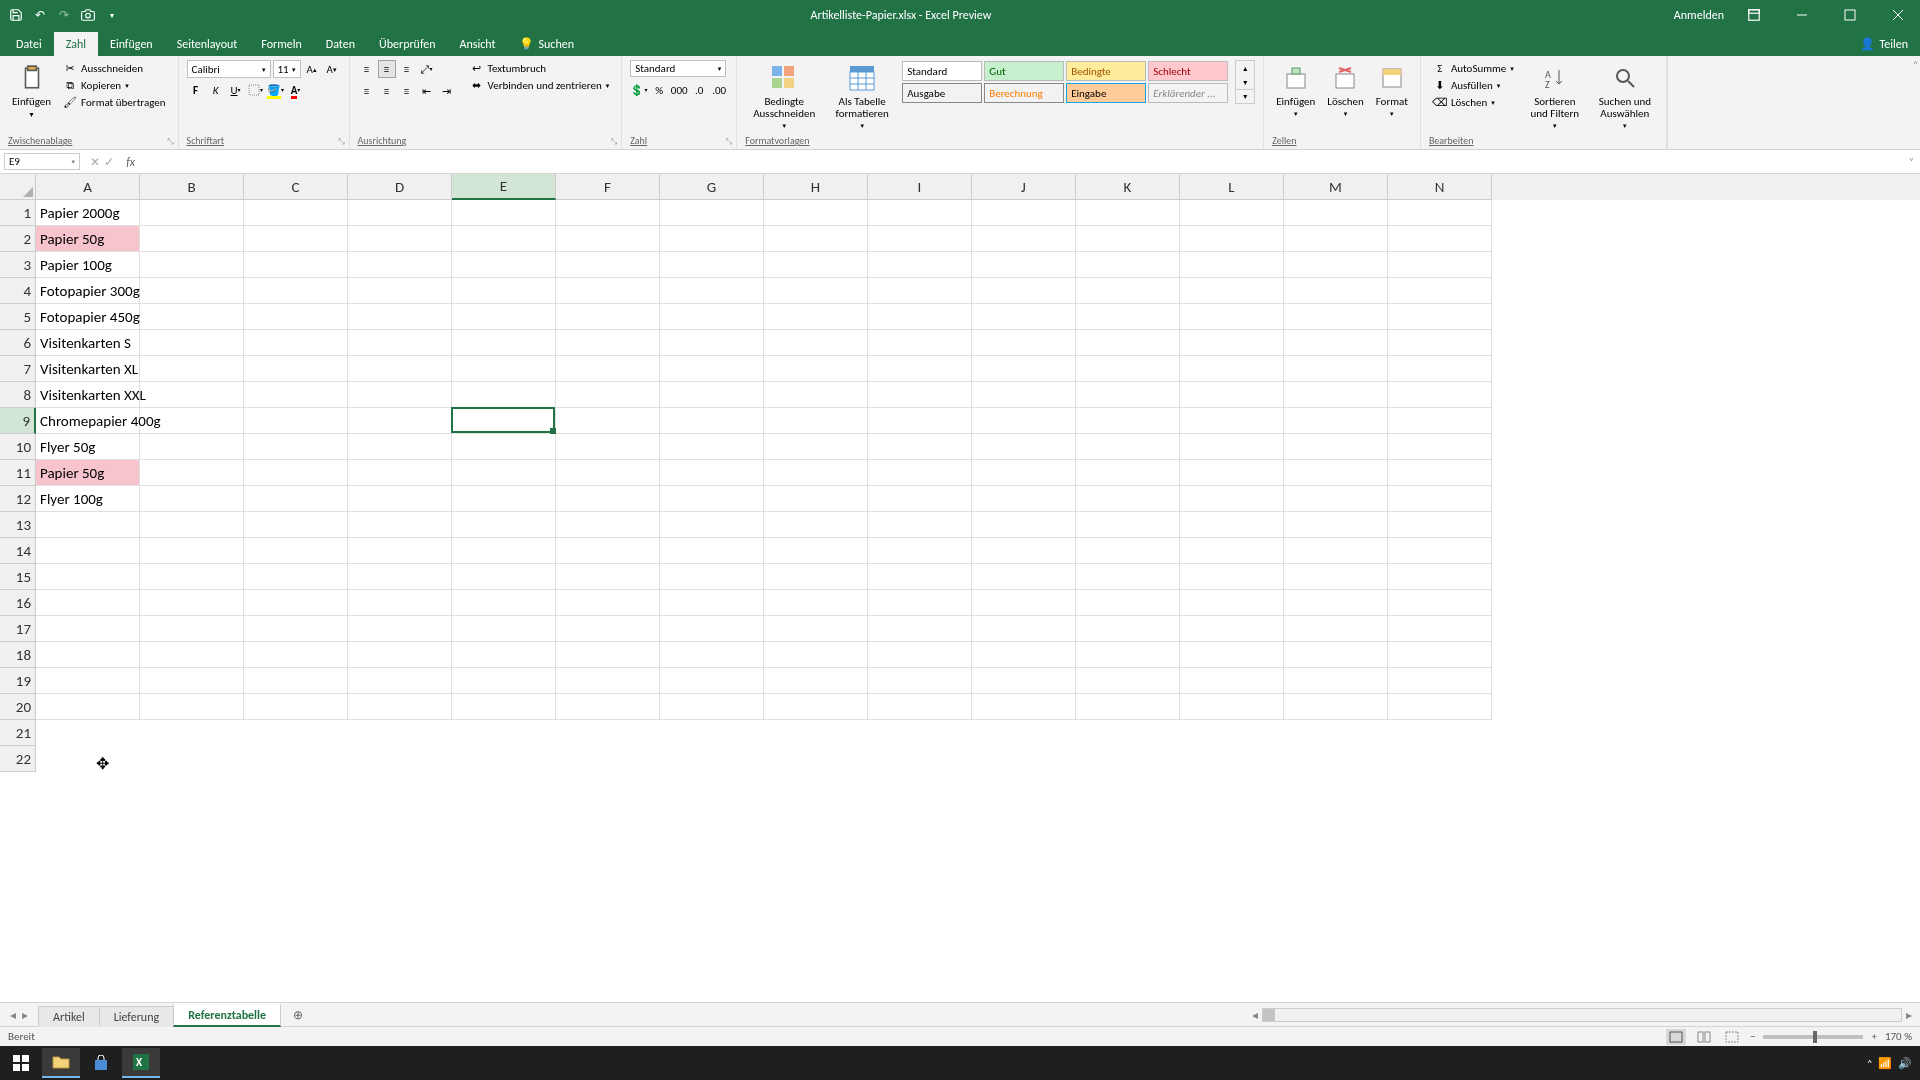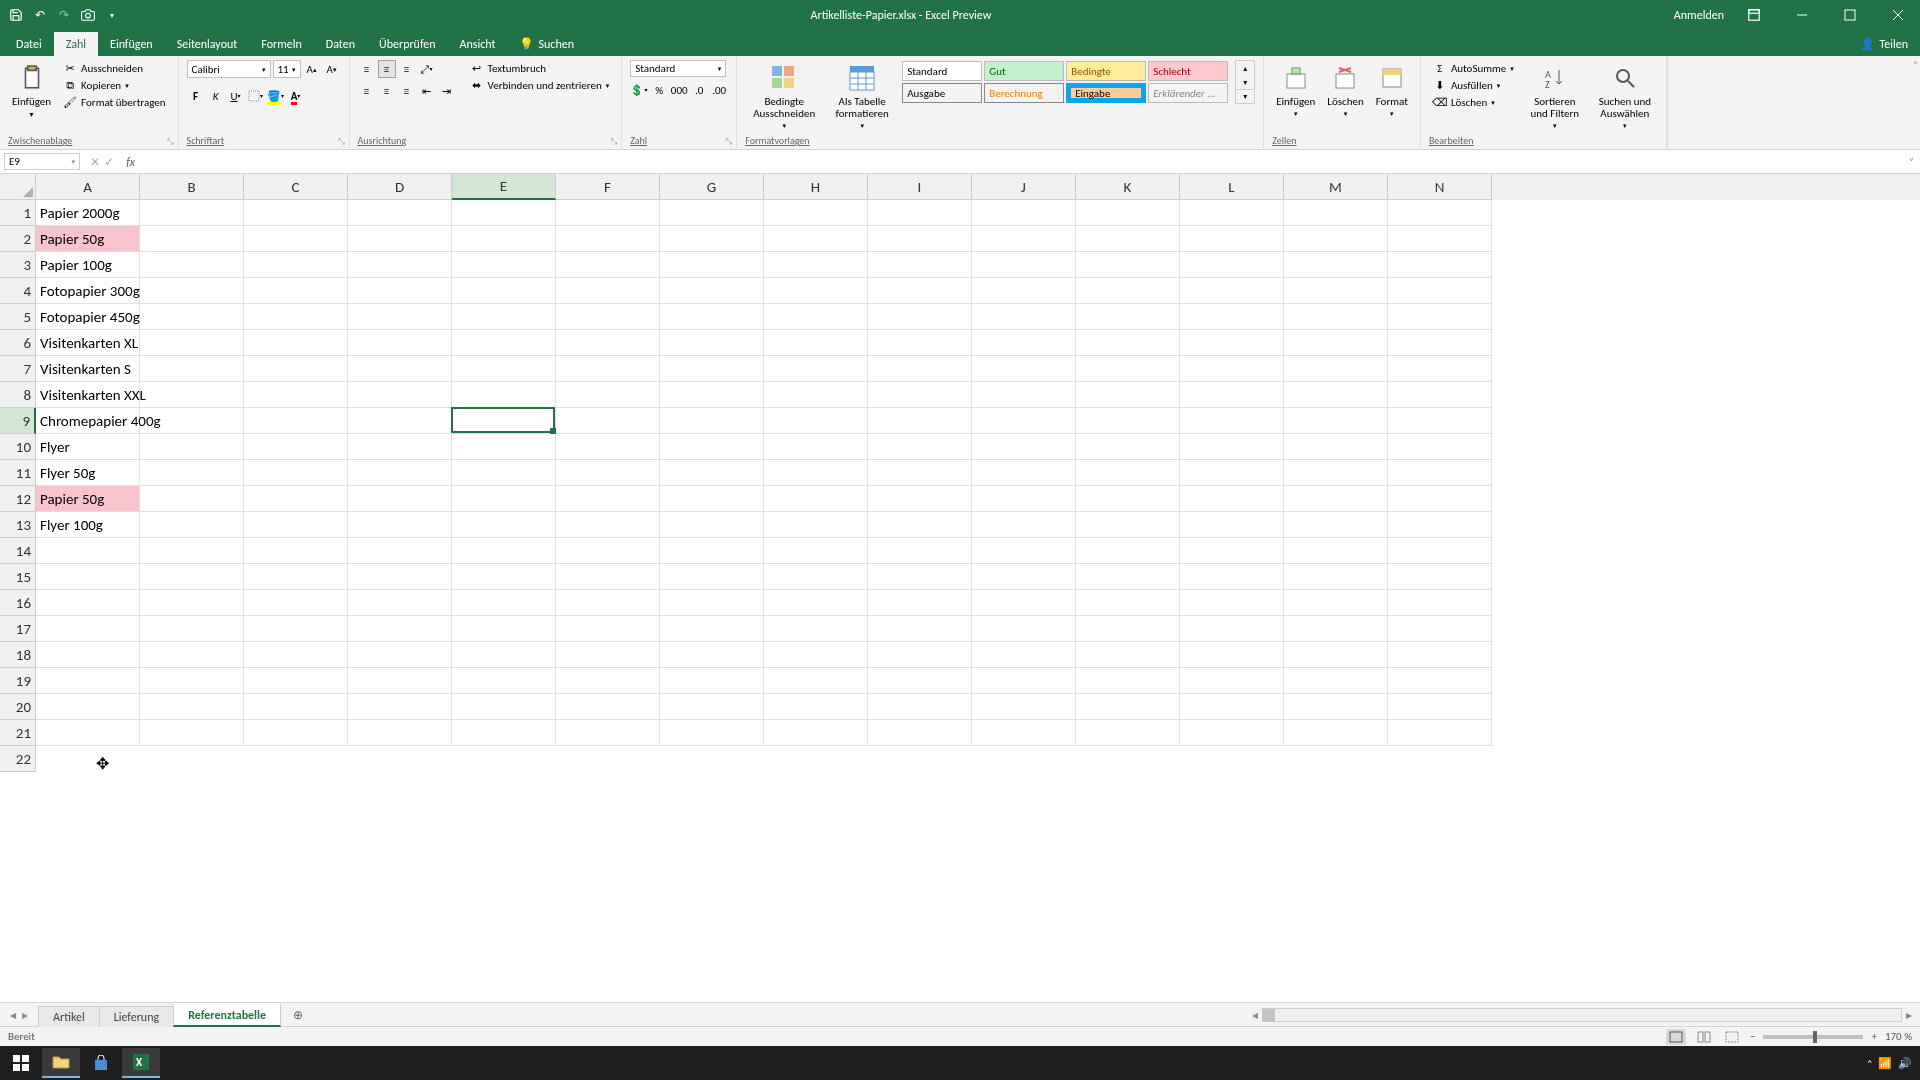--- a/index.html
+++ b/index.html
@@ -189,21 +189,21 @@
         <div class="smallitem">
             <span class="icon">🖌</span>
             <span>Format übertragen</span>
           </div>
       </div>
     </div>
     <div class="glabel"><span>Zwischenablage</span><span class="launcher">⤡</span></div>
   </div>
 
   <div class="ribbon-group">
-    <div class="rg-body" style="flex-direction:column;gap:9px">
+    <div class="rg-body" style="flex-direction:column;gap:3px">
       <div class="btnrow">
         <div class="fontbox">
             <span>Calibri</span>
             <span style="font-size:7px">▾</span>
           </div>
         <div class="sizebox">
             <span>11</span>
             <span style="font-size:7px">▾</span>
           </div>
         <div class="minibtn">A<sup style="font-size:7px">▴</sup></div>
@@ -319,21 +319,21 @@
       <div style="display:flex;flex-direction:column">
         <div style="display:flex">
           <div class="stylecell" style="background:#fff">Standard</div>
           <div class="stylecell" style="background:#c6efce;color:#006100">Gut</div>
           <div class="stylecell" style="background:#ffeb9c;color:#9c5700">Bedingte</div>
           <div class="stylecell" style="background:#ffc7ce;color:#9c0006">Schlecht</div>
         </div>
         <div style="display:flex">
           <div class="stylecell" style="background:#f2f2f2;border:1px solid #888">Ausgabe</div>
           <div class="stylecell" style="background:#f2f2f2;color:#fa7d00;border:1px solid #888">Berechnung</div>
-          <div class="stylecell" style="background:#ffcc99;border:5px solid #0ea5e9">Eingabe</div>
+          <div class="stylecell" style="background:#ffcc99;border:1px solid #0ea5e9">Eingabe</div>
           <div class="stylecell" style="color:#888;font-style:italic">Erklärender ...</div>
         </div>
       </div>
       <div style="display:flex;flex-direction:column;border:1px solid #ccc;margin-left:2px">
         <div class="minibtn" style="height:14px;font-size:8px">▴</div>
         <div class="minibtn" style="height:14px;font-size:8px">▾</div>
         <div class="minibtn" style="height:14px;font-size:8px;border-top:1px solid #ccc">▾</div>
       </div>
     </div>
     <div class="glabel"><span>Formatvorlagen</span></div>
@@ -555,85 +555,69 @@
         <div class="cell" style="width: 104px;"></div>
         <div class="cell" style="width: 104px;"></div>
         <div class="cell" style="width: 104px;"></div>
         <div class="cell" style="width: 104px;"></div>
         <div class="cell" style="width: 104px;"></div>
         <div class="cell" style="width: 104px;"></div>
         <div class="cell" style="width: 104px;"></div>
         <div class="cell" style="width: 104px;"></div>
       </div>
       <div class="row">
+        <div class="cell" style="width: 104px;">Visitenkarten S</div>
+        <div class="cell" style="width: 104px;"></div>
+        <div class="cell" style="width: 104px;"></div>
+        <div class="cell" style="width: 104px;"></div>
+        <div class="cell" style="width: 104px;"></div>
+        <div class="cell" style="width: 104px;"></div>
+        <div class="cell" style="width: 104px;"></div>
+        <div class="cell" style="width: 104px;"></div>
+        <div class="cell" style="width: 104px;"></div>
+        <div class="cell" style="width: 104px;"></div>
+        <div class="cell" style="width: 104px;"></div>
+        <div class="cell" style="width: 104px;"></div>
+        <div class="cell" style="width: 104px;"></div>
+        <div class="cell" style="width: 104px;"></div>
+      </div>
+      <div class="row">
         <div class="cell" style="width: 104px;">Visitenkarten XL</div>
         <div class="cell" style="width: 104px;"></div>
         <div class="cell" style="width: 104px;"></div>
         <div class="cell" style="width: 104px;"></div>
         <div class="cell" style="width: 104px;"></div>
         <div class="cell" style="width: 104px;"></div>
         <div class="cell" style="width: 104px;"></div>
         <div class="cell" style="width: 104px;"></div>
         <div class="cell" style="width: 104px;"></div>
         <div class="cell" style="width: 104px;"></div>
         <div class="cell" style="width: 104px;"></div>
         <div class="cell" style="width: 104px;"></div>
         <div class="cell" style="width: 104px;"></div>
         <div class="cell" style="width: 104px;"></div>
       </div>
       <div class="row">
-        <div class="cell" style="width: 104px;">Visitenkarten S</div>
-        <div class="cell" style="width: 104px;"></div>
-        <div class="cell" style="width: 104px;"></div>
-        <div class="cell" style="width: 104px;"></div>
-        <div class="cell" style="width: 104px;"></div>
-        <div class="cell" style="width: 104px;"></div>
-        <div class="cell" style="width: 104px;"></div>
-        <div class="cell" style="width: 104px;"></div>
-        <div class="cell" style="width: 104px;"></div>
-        <div class="cell" style="width: 104px;"></div>
-        <div class="cell" style="width: 104px;"></div>
-        <div class="cell" style="width: 104px;"></div>
-        <div class="cell" style="width: 104px;"></div>
-        <div class="cell" style="width: 104px;"></div>
-      </div>
-      <div class="row">
         <div class="cell" style="width: 104px;">Visitenkarten XXL</div>
         <div class="cell" style="width: 104px;"></div>
         <div class="cell" style="width: 104px;"></div>
         <div class="cell" style="width: 104px;"></div>
         <div class="cell" style="width: 104px;"></div>
         <div class="cell" style="width: 104px;"></div>
         <div class="cell" style="width: 104px;"></div>
         <div class="cell" style="width: 104px;"></div>
         <div class="cell" style="width: 104px;"></div>
         <div class="cell" style="width: 104px;"></div>
         <div class="cell" style="width: 104px;"></div>
         <div class="cell" style="width: 104px;"></div>
         <div class="cell" style="width: 104px;"></div>
         <div class="cell" style="width: 104px;"></div>
       </div>
       <div class="row">
         <div class="cell" style="width: 104px;">Chromepapier 400g</div>
-        <div class="cell" style="width: 104px;"></div>
-        <div class="cell" style="width: 104px;"></div>
-        <div class="cell" style="width: 104px;"></div>
-        <div class="cell" style="width: 104px;"></div>
-        <div class="cell" style="width: 104px;"></div>
-        <div class="cell" style="width: 104px;"></div>
-        <div class="cell" style="width: 104px;"></div>
-        <div class="cell" style="width: 104px;"></div>
-        <div class="cell" style="width: 104px;"></div>
-        <div class="cell" style="width: 104px;"></div>
-        <div class="cell" style="width: 104px;"></div>
-        <div class="cell" style="width: 104px;"></div>
-        <div class="cell" style="width: 104px;"></div>
-      </div>
-      <div class="row">
-        <div class="cell" style="width: 104px;">Flyer</div>
         <div class="cell" style="width: 104px;"></div>
         <div class="cell" style="width: 104px;"></div>
         <div class="cell" style="width: 104px;"></div>
         <div class="cell" style="width: 104px;"></div>
         <div class="cell" style="width: 104px;"></div>
         <div class="cell" style="width: 104px;"></div>
         <div class="cell" style="width: 104px;"></div>
         <div class="cell" style="width: 104px;"></div>
         <div class="cell" style="width: 104px;"></div>
         <div class="cell" style="width: 104px;"></div>

